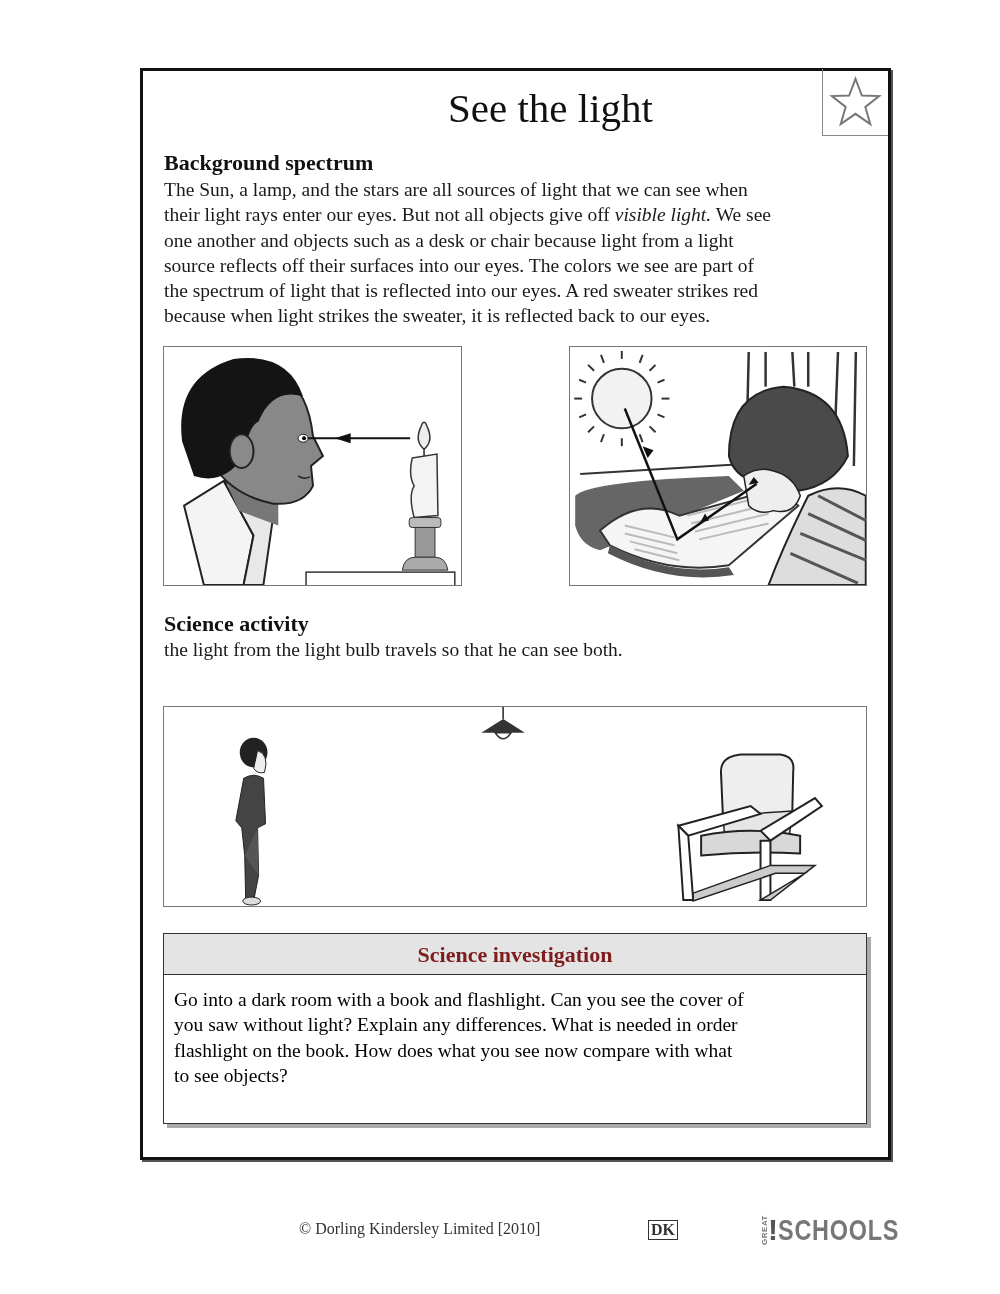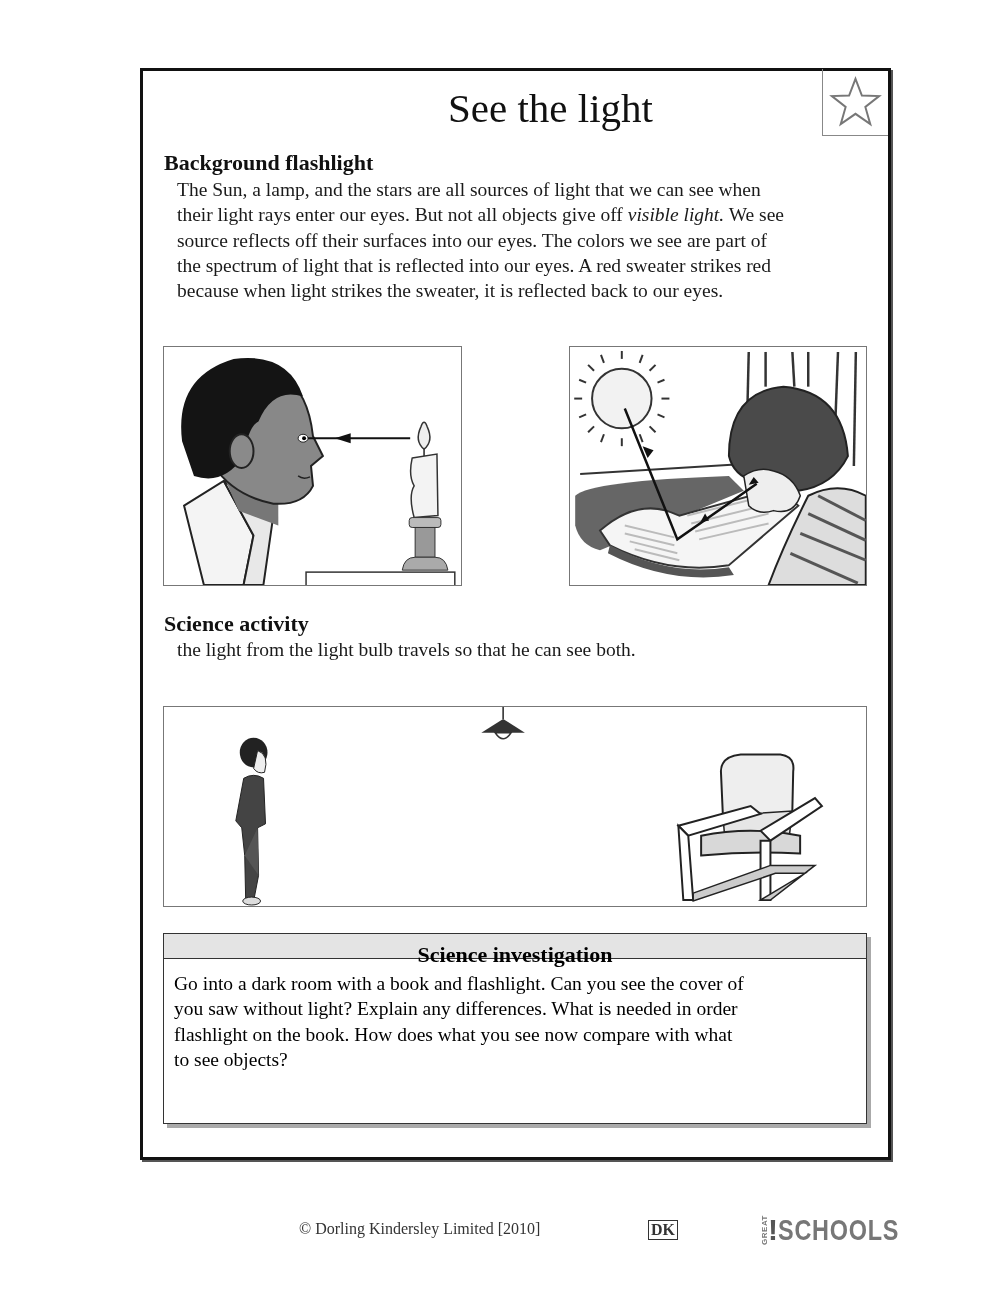--- a/index.html
+++ b/index.html
@@ -20,38 +20,38 @@
     position: absolute; left: 140px; width: 821px; top: 84px; text-align: center;
     font-family: "Liberation Serif", serif; font-size: 41px; font-weight: normal; color: #111;
   }
 
   .section-heading {
     position: absolute; left: 164px; font-family: "Liberation Serif", serif;
     font-size: 22px; font-weight: bold; color: #111;
   }
   .para {
     position: absolute; left: 164px; width: 710px;
-    font-family: "Liberation Serif", serif; font-size: 19.5px; line-height: 25.3px; color: #1a1a1a; margin-left: 13px;
+    font-family: "Liberation Serif", serif; font-size: 19.5px; line-height: 25.3px; color: #1a1a1a;
   }
   .para .line { display: block; white-space: nowrap; }
   .para em { font-style: italic; }
 
   .figure {
     position: absolute; border: 1px solid #777; background: #fff; overflow: hidden;
   }
   .figure svg { width: 100%; height: 100%; display: block; }
 
   .investigation {
     position: absolute; left: 163px; top: 933px; width: 704px; height: 191px;
     border: 1px solid #333; box-shadow: 4px 4px 0 #aaa; background: #fff;
   }
   .investigation-header {
-    height: 25px; background: #e4e4e4; border-bottom: 1px solid #333;
+    height: 41px; background: #e4e4e4; border-bottom: 1px solid #333;
     text-align: center; font-family: "Liberation Serif", serif; font-size: 22px; font-weight: bold;
-    line-height: 42px; color: #000000;
+    line-height: 42px; color: #7f1d1d;
   }
   .investigation-body {
     padding: 12px 10px 0 10px;
     font-family: "Liberation Serif", serif; font-size: 19.5px; line-height: 25.3px; color: #000000;
   }
   .investigation-body .line { display: block; white-space: nowrap; }
 
   .footer {
     position: absolute; top: 1218px; left: 0; width: 856px; height: 30px;
   }
@@ -84,24 +84,25 @@
 <div class="page-frame"></div>
 
 <div class="star-box">
   <svg viewBox="0 0 66 67">
     <polygon points="33,10 39.5,27 57,27.5 43,38.5 48,56 33,45.5 18,56 23,38.5 9,27.5 26.5,27" fill="none" stroke="#777" stroke-width="2"></polygon>
   </svg>
 </div>
 
 <h1 class="title">See the light</h1>
 
-<div class="section-heading" style="top:150px;">Background flashlight</div>
+<div class="section-heading" style="top:150px;">Background spectrum</div>
 <div class="para" style="top:177px;">
   <span class="line">The Sun, a lamp, and the stars are all sources of light that we can see when</span>
   <span class="line"><span>their light rays enter our eyes. But not all objects give off </span><em>visible light.</em><span> We see</span></span>
+  <span class="line">one another and objects such as a desk or chair because light from a light</span>
   <span class="line">source reflects off their surfaces into our eyes. The colors we see are part of</span>
   <span class="line">the spectrum of light that is reflected into our eyes. A red sweater strikes red</span>
   <span class="line">because when light strikes the sweater, it is reflected back to our eyes.</span>
 </div>
 
 <div class="figure" style="left:163px; top:346px; width:299px; height:240px;">
   <svg viewBox="0 0 299 240">
 
     <path d="M20,160 L60,135 L90,190 L80,240 L40,240 Z" fill="#f4f4f4" stroke="#222" stroke-width="2"></path>
     <path d="M60,135 L110,170 L100,240 L80,240 L90,190 Z" fill="#e8e8e8" stroke="#222" stroke-width="2"></path>

